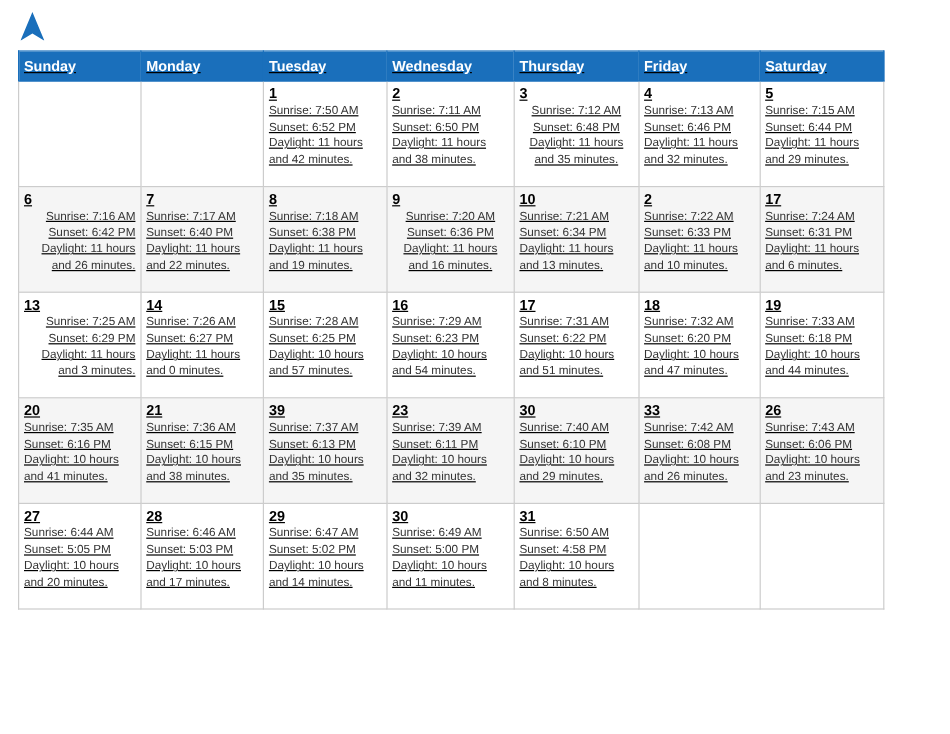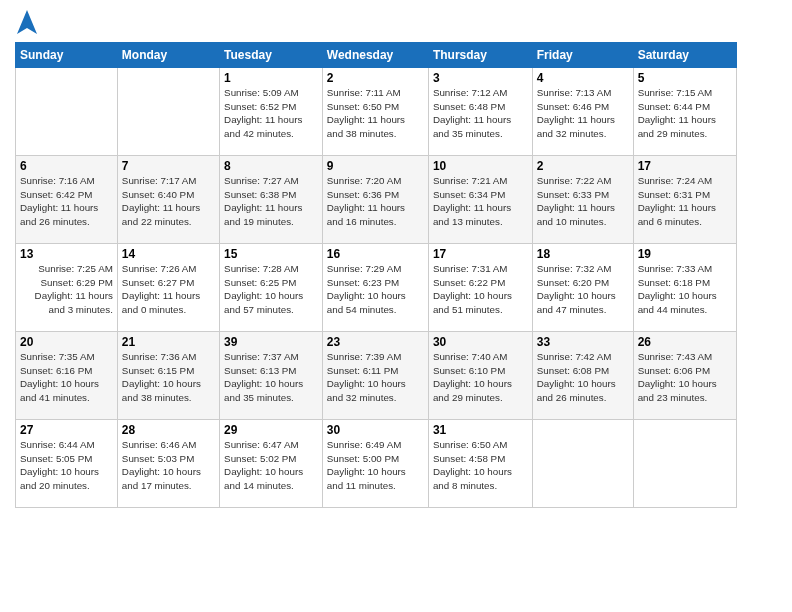--- a/index.html
+++ b/index.html
@@ -7,20 +7,21 @@
       font-family: Arial, sans-serif;
       background: #fff;
       width: 792px;
       height: 612px;
       overflow: hidden;
     }
     .page {
       width: 752px;
       min-height: 612px;
       padding: 10px 15px 10px 15px;
+      text-decoration: underline;
     }
     .header {
       display: flex;
       justify-content: space-between;
       align-items: flex-start;
       margin-bottom: 8px;
     }
     .logo {
       display: flex;
       align-items: center;
@@ -127,71 +128,71 @@
           <th>Friday</th>
           <th>Saturday</th>
         </tr>
     </thead>
     <tbody id="calendar-body">
     <tr>
           <td></td>
           <td></td>
           <td>
             <span class="day-num">1</span>
-            <div class="day-info" style="white-space: pre-line;">Sunrise: 5:09 AM
+            <div class="day-info" style="white-space: pre-line;">Sunrise: 7:50 AM
 Sunset: 6:52 PM
 Daylight: 11 hours and 42 minutes.</div>
           </td>
           <td>
             <span class="day-num">2</span>
             <div class="day-info" style="white-space: pre-line;">Sunrise: 7:11 AM
 Sunset: 6:50 PM
 Daylight: 11 hours and 38 minutes.</div>
           </td>
           <td>
             <span class="day-num">3</span>
-            <div class="day-info" style="white-space: pre-line;">Sunrise: 7:12 AM
+            <div class="day-info" style="white-space: pre-line; text-align: center;">Sunrise: 7:12 AM
 Sunset: 6:48 PM
 Daylight: 11 hours and 35 minutes.</div>
           </td>
           <td>
             <span class="day-num">4</span>
             <div class="day-info" style="white-space: pre-line;">Sunrise: 7:13 AM
 Sunset: 6:46 PM
 Daylight: 11 hours and 32 minutes.</div>
           </td>
           <td>
             <span class="day-num">5</span>
             <div class="day-info" style="white-space: pre-line;">Sunrise: 7:15 AM
 Sunset: 6:44 PM
 Daylight: 11 hours and 29 minutes.</div>
           </td>
         </tr>
         <tr>
           <td>
             <span class="day-num">6</span>
-            <div class="day-info" style="white-space: pre-line;">Sunrise: 7:16 AM
+            <div class="day-info" style="white-space: pre-line; text-align: right;">Sunrise: 7:16 AM
 Sunset: 6:42 PM
 Daylight: 11 hours and 26 minutes.</div>
           </td>
           <td>
             <span class="day-num">7</span>
             <div class="day-info" style="white-space: pre-line;">Sunrise: 7:17 AM
 Sunset: 6:40 PM
 Daylight: 11 hours and 22 minutes.</div>
           </td>
           <td>
             <span class="day-num">8</span>
-            <div class="day-info" style="white-space: pre-line;">Sunrise: 7:27 AM
+            <div class="day-info" style="white-space: pre-line;">Sunrise: 7:18 AM
 Sunset: 6:38 PM
 Daylight: 11 hours and 19 minutes.</div>
           </td>
           <td>
             <span class="day-num">9</span>
-            <div class="day-info" style="white-space: pre-line;">Sunrise: 7:20 AM
+            <div class="day-info" style="white-space: pre-line; text-align: center;">Sunrise: 7:20 AM
 Sunset: 6:36 PM
 Daylight: 11 hours and 16 minutes.</div>
           </td>
           <td>
             <span class="day-num">10</span>
             <div class="day-info" style="white-space: pre-line;">Sunrise: 7:21 AM
 Sunset: 6:34 PM
 Daylight: 11 hours and 13 minutes.</div>
           </td>
           <td>

